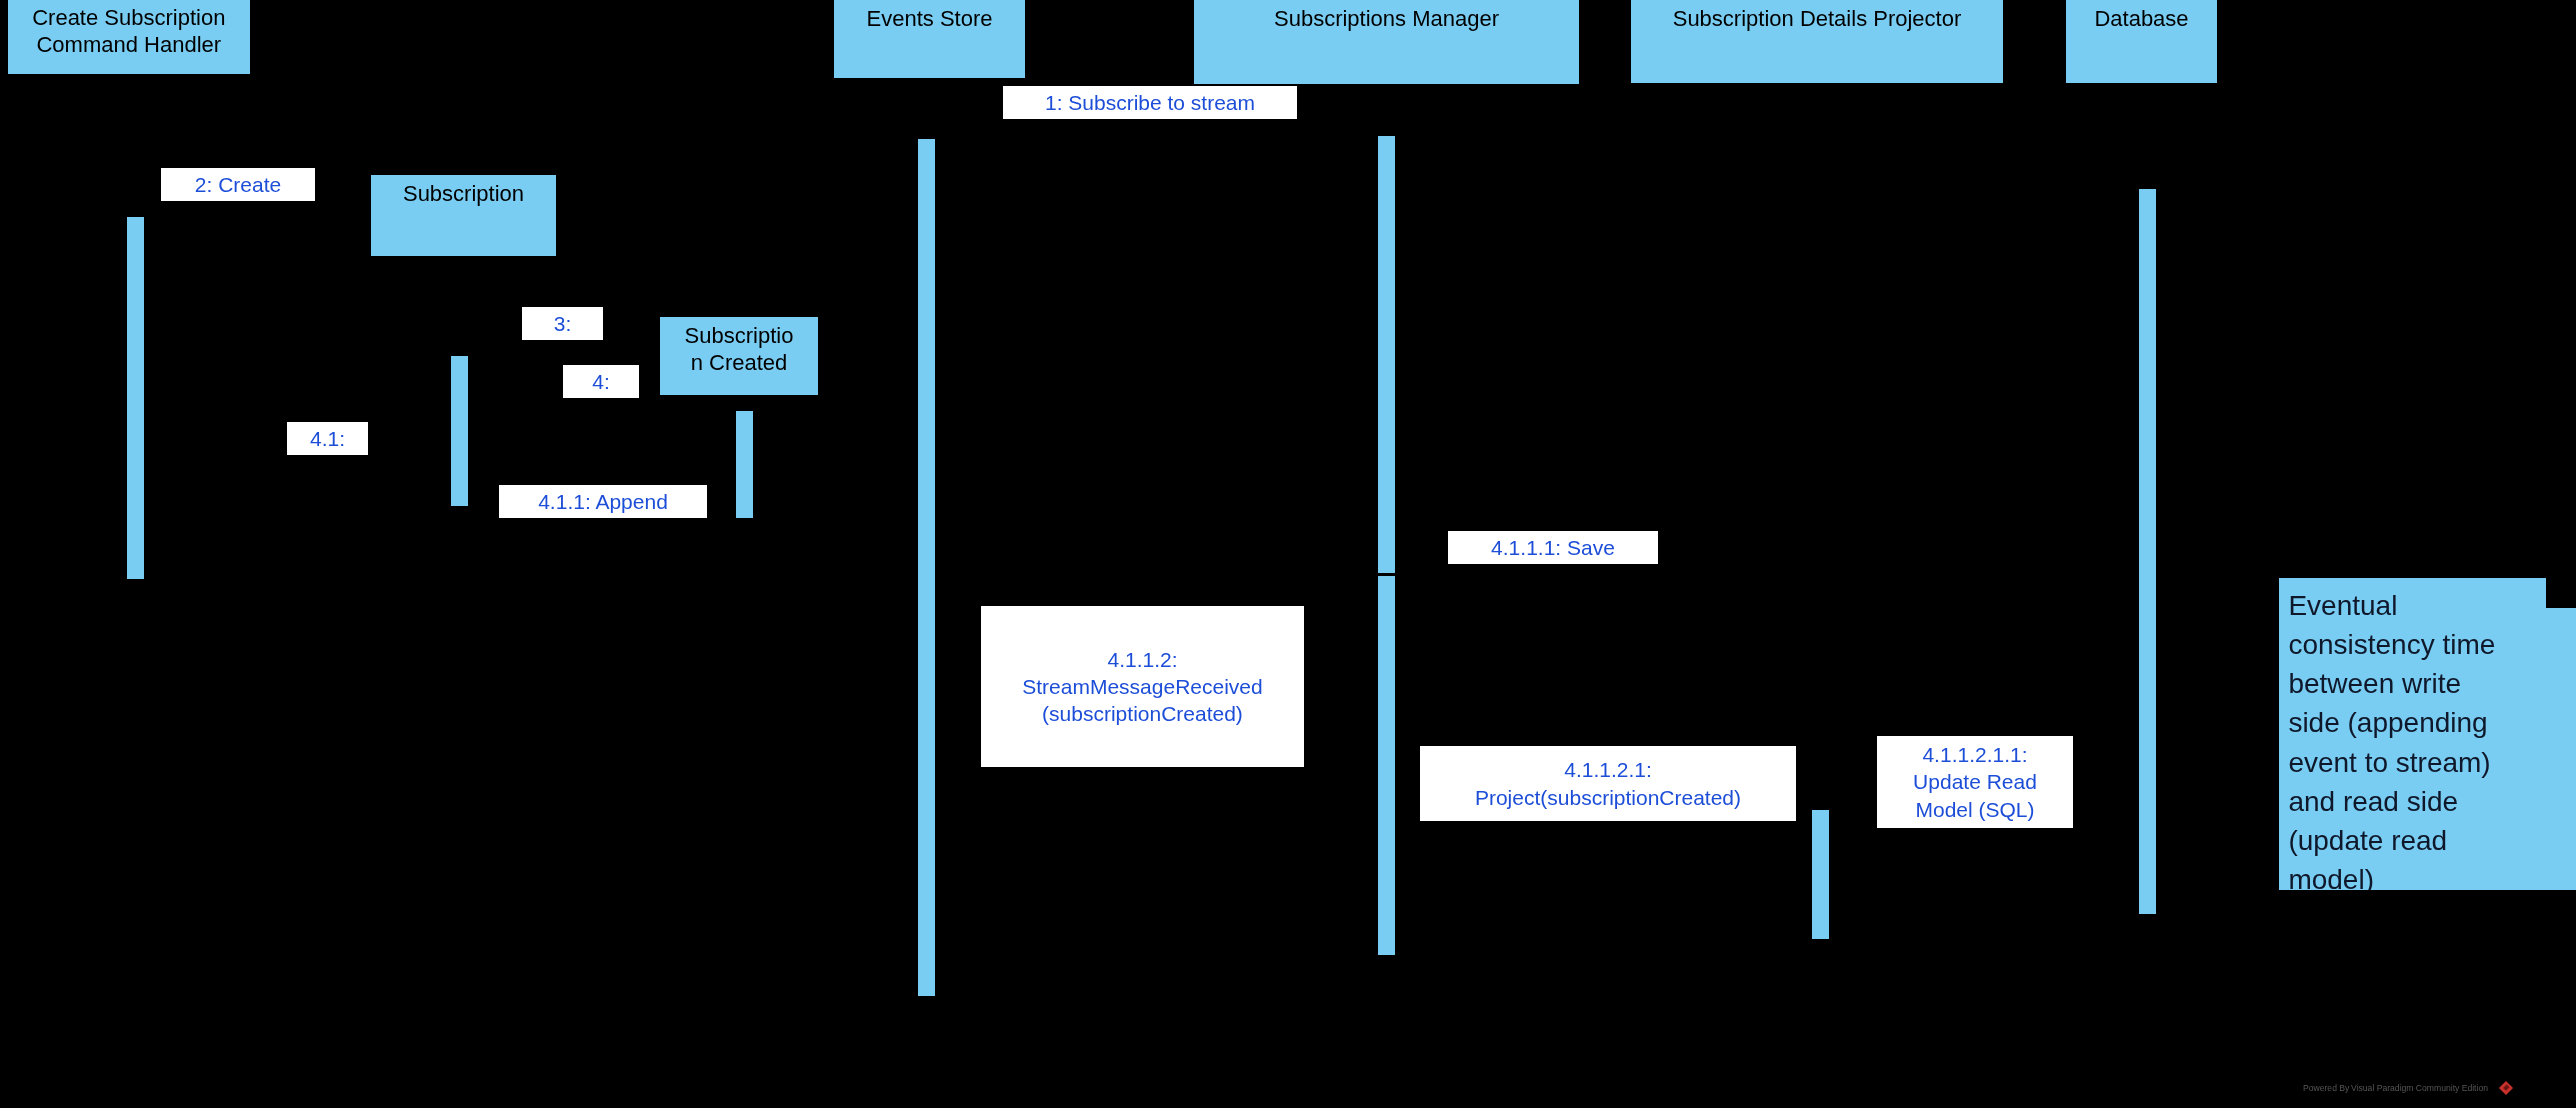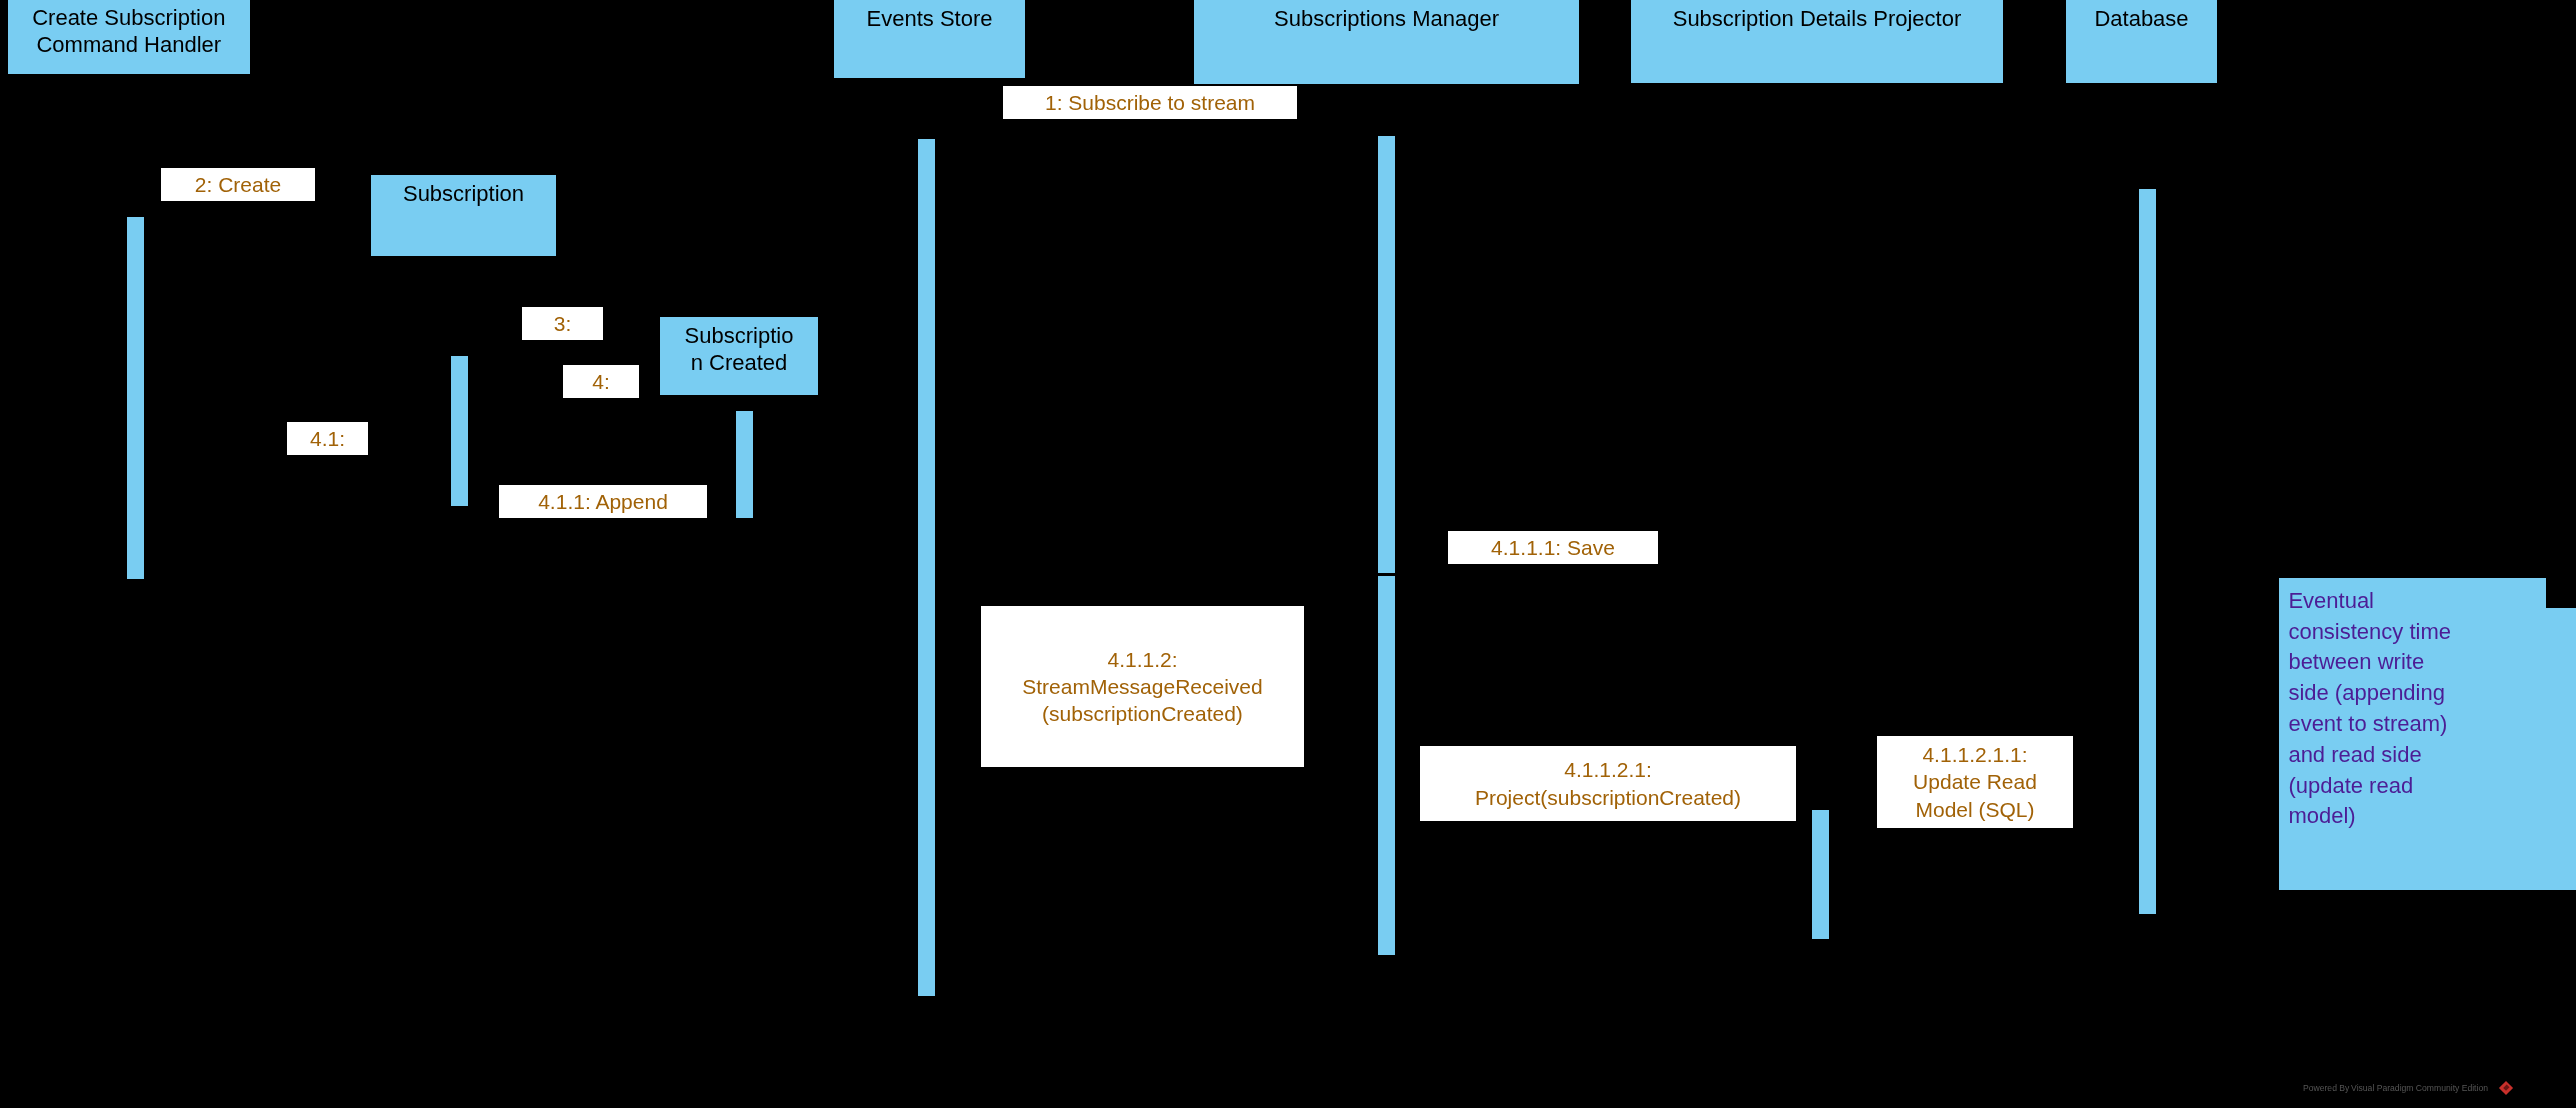--- a/index.html
+++ b/index.html
@@ -58,41 +58,41 @@
   .activation-split {
     position: absolute;
     background: #000000;
     height: 3.1px;
   }
 
   
   .msg {
     position: absolute;
     background: #ffffff;
-    color: #a16207;
+    color: #1d4ed8;
     box-sizing: border-box;
     display: flex;
     align-items: center;
     justify-content: center;
     text-align: center;
     font-size: 21px;
     line-height: 1.30;
     white-space: pre-line;
     padding: 1.6px 4.7px;
   }
 
   
   .note {
     position: absolute;
     background: #79cdf2;
     box-sizing: border-box;
     padding: 7.8px 9.4px 0 9.4px;
-    font-size: 22px;
+    font-size: 28px;
     line-height: 1.40;
-    color: #4c1d95;
+    color: #0f172a;
     white-space: pre-line;
     overflow: hidden;
     clip-path: polygon(0 0, calc(100% - 30px) 0, calc(100% - 30px) 30px, 100% 30px, 100% 100%, 0 100%);
   }
 
   
   .watermark {
     position: absolute;
     display: flex;
     align-items: center;

